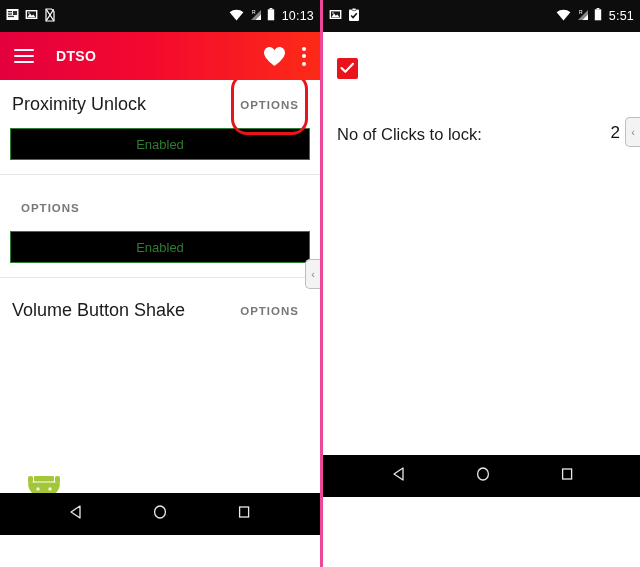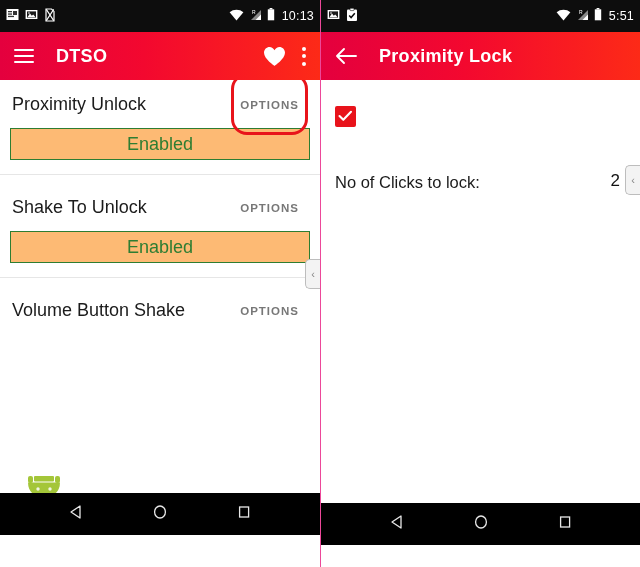--- a/index.html
+++ b/index.html
@@ -4,42 +4,42 @@
 <style>
   * { margin:0; padding:0; box-sizing:border-box; }
   html,body {
     width:640px; height:567px;
     background:#fff;
     font-family:"Liberation Sans", sans-serif;
     overflow:hidden;
   }
   .screens { display:flex; width:640px; height:567px; position:relative; }
   .phone { width:320px; height:567px; position:relative; background:#fff; overflow:hidden; }
-  .phone.right { border-left:1px solid #ec4899; }
+  .phone.right { border-left:3px solid #ec4899; }
 
   
   .statusbar {
     height:22px; background:#0d0d0d; color:#fff;
     display:flex; align-items:center; padding:16px 6px;
     font-size:12px; position:relative; z-index:5;
   }
   .sb-left { display:flex; align-items:center; gap:6px; }
   .sb-right { margin-left:auto; display:flex; align-items:center; gap:5px; }
   .sb-time { font-size:12.5px; font-weight:400; letter-spacing:.2px; color:#fff; padding-left:2px;}
   .sb-ico { display:block; }
 
   
   .appbar {
     height:48px;
     background:linear-gradient(90deg,#e4003e 0%, #f3082f 45%, #fd2a17 100%);
     display:flex; align-items:center; padding:0 14px;
     color:#fff; position:relative; z-index:4;
   }
   .appbar .title {
-    font-size:18px; font-weight:bold; letter-spacing:.3px;
+    font-size:14px; font-weight:bold; letter-spacing:.3px;
     margin-left:22px; color:#fff; white-space:nowrap;
   }
   .appbar .spacer { flex:1; }
   .appbar .act { display:flex; align-items:center; }
   .hamburger { width:20px; height:15px; display:flex; flex-direction:column; justify-content:space-between; }
   .hamburger i { display:block; height:2.4px; background:#fff; border-radius:1px; }
   .dots { width:4px; display:flex; flex-direction:column; gap:3.5px; align-items:center; margin-left:16px; }
   .dots i { width:4px; height:4px; background:#fff; border-radius:50%; display:block; }
 
   
@@ -52,22 +52,22 @@
   .feat-name { font-size:18px; color:#1b1b1b; }
   .options-text { font-size:11.5px; letter-spacing:1px; color:#777; font-weight:bold; }
   .options-wrap { position:relative; padding:22px 9px; }
   .options-wrap.hl { }
   .options-wrap.hl::before {
     content:""; position:absolute; inset:0;
     border:3px solid #e8141b; border-radius:16px;
   }
   .state-btn {
     display:flex; align-items:center; justify-content:center;
-    height:32px; border:1.6px solid #2e7d32; background:#fdba74;
-    color:#2e7d32; font-size:18px; margin-bottom:14px;
+    height:32px; border:1.6px solid #2e7d32; background:#000000;
+    color:#2e7d32; font-size:13px; margin-bottom:14px;
   }
   .state-btn.off { border-color:#b3272c; color:#b3272c; }
   .divider { height:1px; background:#e6e6e6; margin:6px 0 8px 0; }
 
   
   .pulltab {
     position:absolute; right:0; width:15px; height:30px;
     background:#f3f3f3; border:1px solid #bdbdbd; border-right:none;
     border-radius:5px 0 0 5px;
     display:flex; align-items:center; justify-content:center;
@@ -192,21 +192,20 @@
         </div>
         <div class="state-btn">
           <span>Enabled</span>
         </div>
       </div>
 
       <div class="divider"></div>
 
       <div class="section">
         <div class="row-head">
-          <span class="feat-name">Shake To Unlock</span>
           <span class="options-wrap">
             <span class="options-text">OPTIONS</span>
           </span>
         </div>
         <div class="state-btn">
           <span>Enabled</span>
         </div>
       </div>
 
       <div class="divider"></div>
@@ -298,28 +297,20 @@
         <span class="sb-ico">
           <svg width="8" height="13" viewBox="0 0 8 13">
               <rect x="2.6" y="0" width="2.8" height="1.4" fill="#fff"></rect>
               <rect x="0.8" y="1.3" width="6.4" height="11" fill="#fff"></rect>
             </svg>
         </span>
         <span class="sb-time">5:51</span>
       </div>
     </div>
 
-    <div class="appbar">
-      <span class="back-arrow">
-        <svg width="22" height="18" viewBox="0 0 22 18">
-            <path d="M21 9 H2 M9 2 L2 9 L9 16" fill="none" stroke="#fff" stroke-width="1.9" stroke-linecap="round" stroke-linejoin="round"></path>
-          </svg>
-      </span>
-      <span class="title">Proximity Lock</span>
-    </div>
 
     <div class="content">
 
       <div class="pref-row" style="margin-top:10px;">
         <span class="checkbox">
           <svg width="15" height="12" viewBox="0 0 15 12">
               <path d="M1.5 6 L5.3 9.8 L13 1.8" fill="none" stroke="#fff" stroke-width="2.1" stroke-linecap="round" stroke-linejoin="round"></path>
             </svg>
         </span>
       </div>

